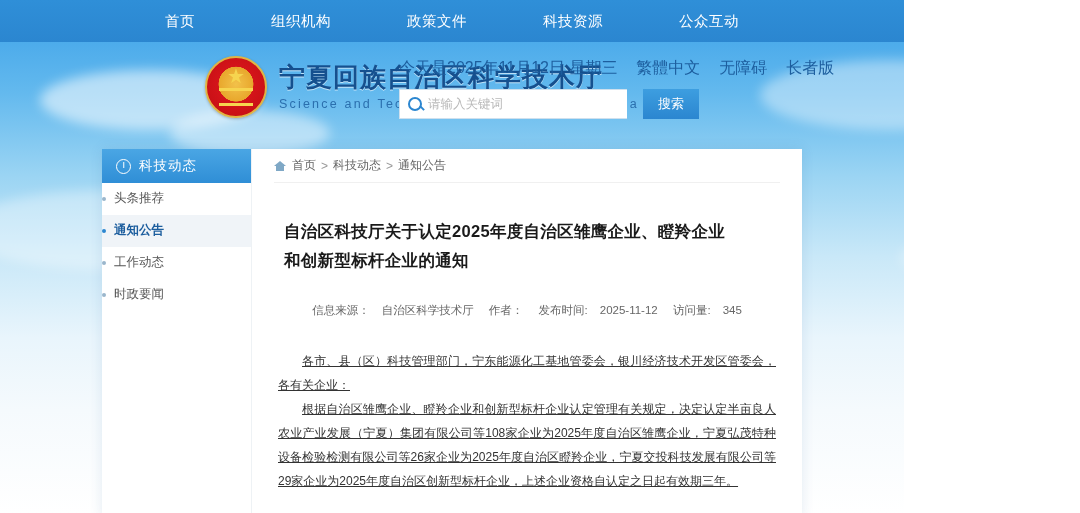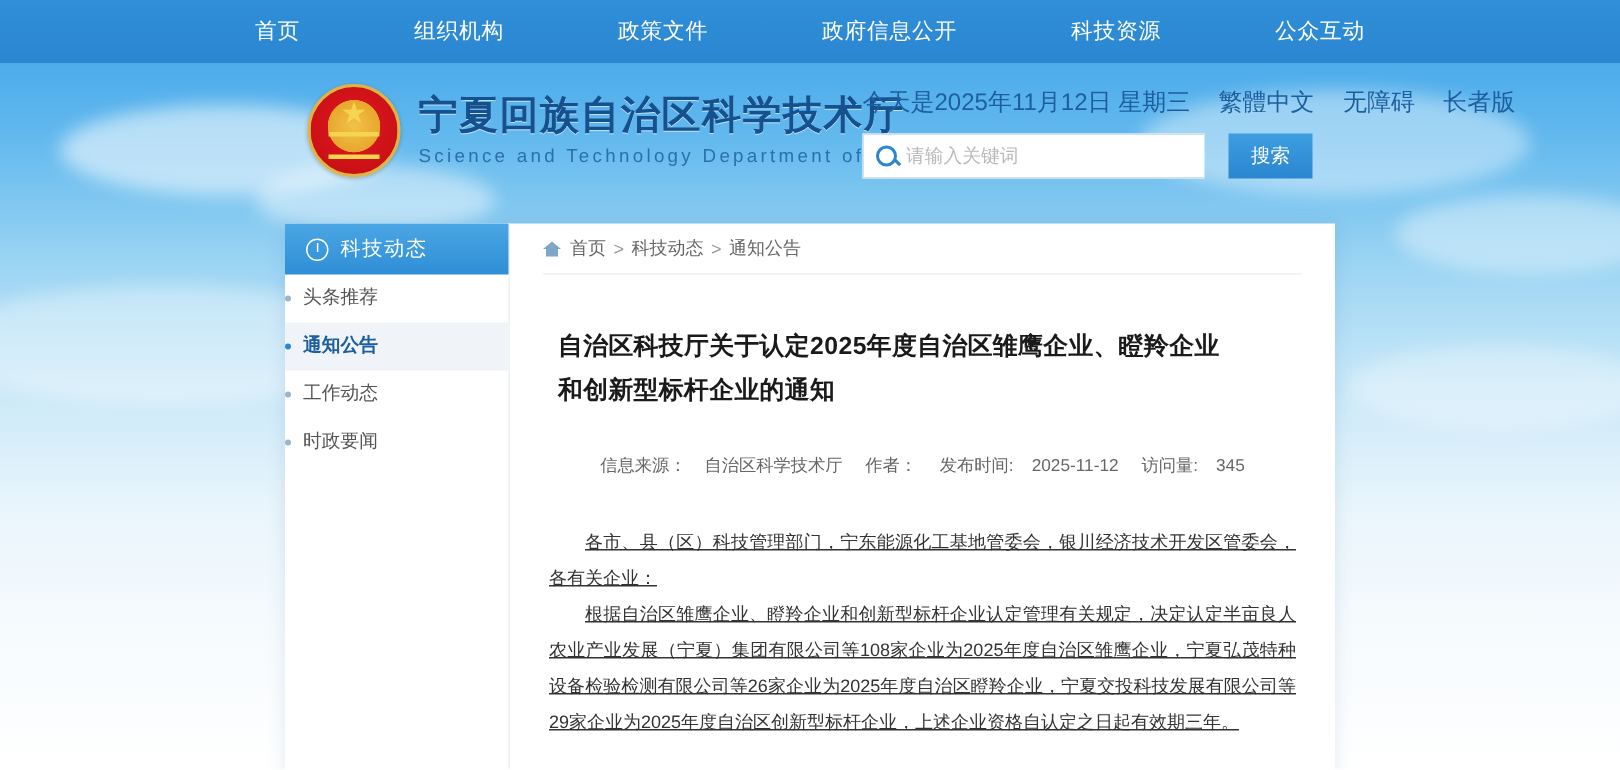--- a/index.html
+++ b/index.html
@@ -4,21 +4,21 @@
 <style>
   * { box-sizing: border-box; margin: 0; padding: 0; }
   html, body {
     width: 1080px; height: 513px;
     font-family: "Liberation Sans", sans-serif;
     background: #ffffff;
     overflow: hidden;
   }
   .page {
     position: relative;
-    width: 1080px; height: 513px;
+    width: 904px; height: 513px;
     background: linear-gradient(180deg, #3aa0e8 0%, #63b9ee 18%, #9ad4f3 34%, #c9e8f8 50%, #e9f5fc 66%, #f5fafd 80%, #ffffff 100%);
     overflow: hidden;
   }
   
   .cloud {
     position: absolute;
     background: rgba(255,255,255,0.55);
     border-radius: 50%;
     filter: blur(6px);
   }
@@ -309,21 +309,20 @@
   <div class="cloud c2"></div>
   <div class="cloud c3"></div>
   <div class="cloud c4"></div>
   <div class="cloud c5"></div>
   <div class="cloud c6"></div>
 
   <nav class="topnav">
     <div class="item">首页</div>
     <div class="item">组织机构</div>
     <div class="item">政策文件</div>
-    <div class="item">政府信息公开</div>
     <div class="item">科技资源</div>
     <div class="item">公众互动</div>
   </nav>
 
   <header class="header">
     <div class="logo-block">
       <div class="emblem"></div>
       <div class="titles">
         <div class="site-title">宁夏回族自治区科学技术厅</div>
         <div class="site-subtitle">Science  and  Technology  Department  of  Ningxia</div>

